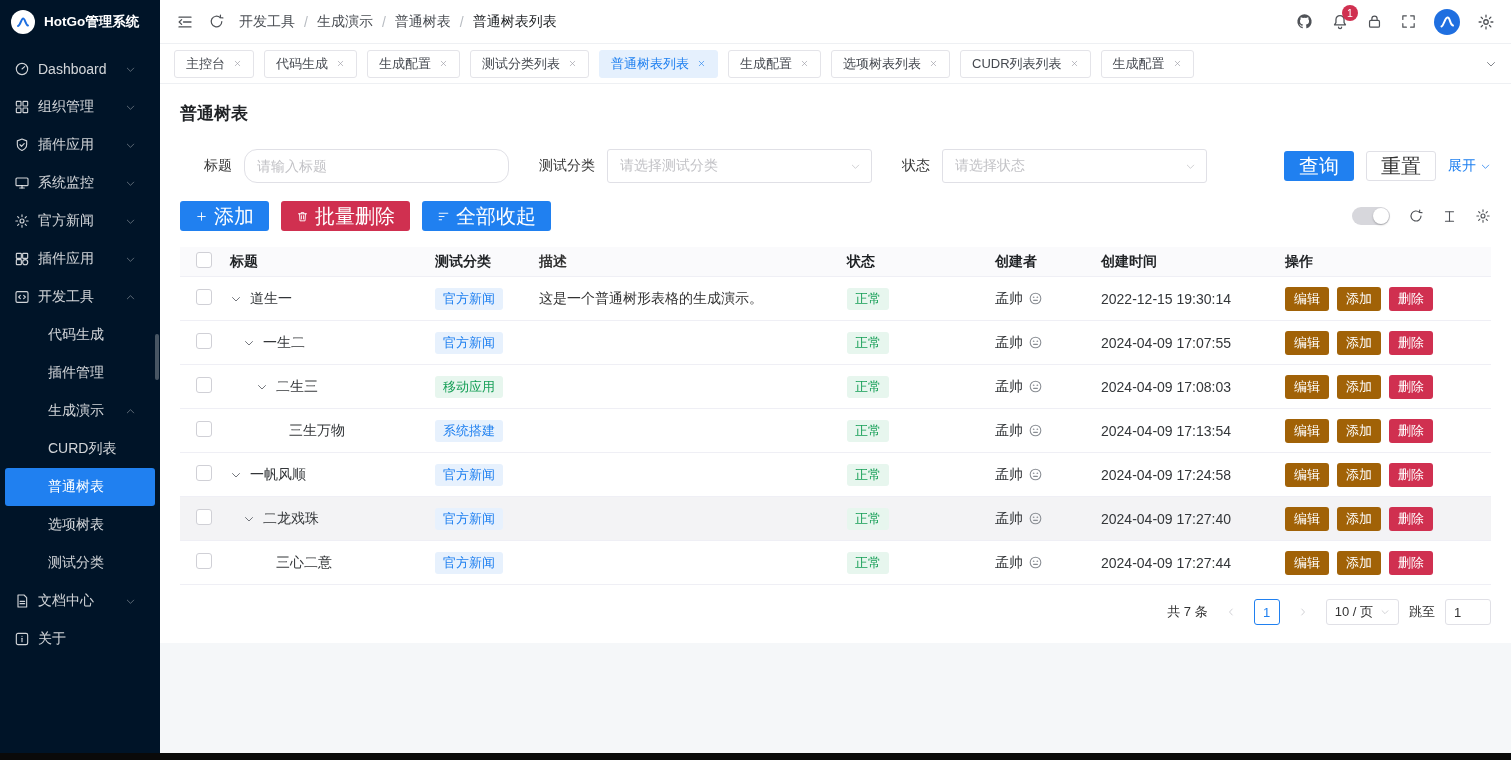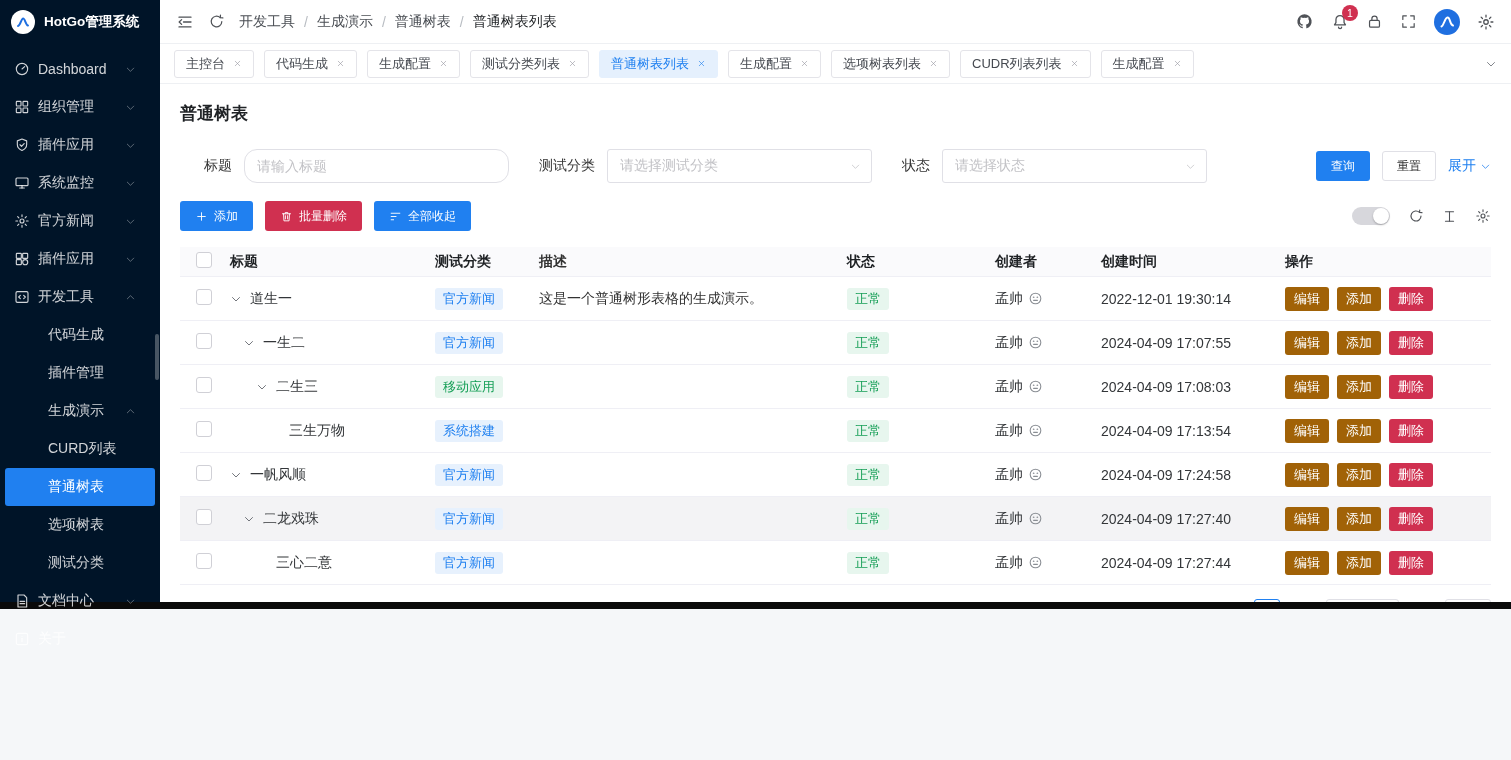--- a/index.html
+++ b/index.html
@@ -1,19 +1,19 @@
 <!DOCTYPE html>
 <html><head>
 <meta charset="utf-8">
 <style>
   *{box-sizing:border-box;margin:0;padding:0}
   html,body{width:1511px;height:760px;overflow:hidden}
   body{font-family:"Liberation Sans","DejaVu Sans",sans-serif;font-size:14px;color:#333639;background:#f5f7f9}
   svg{fill:none;stroke:currentColor;stroke-width:1.7;stroke-linecap:round;stroke-linejoin:round;display:block}
-  .app{display:flex;height:602px}
+  .app{display:flex;height:753px}
   
   .sidebar{flex:0 0 160px;width:160px;background:#001428;color:rgba(255,255,255,.82);position:relative}
   .logo{height:44px;display:flex;align-items:center;gap:8px;padding:0 10px;cursor:pointer}
   .logo-text{color:#fff;font-weight:700;font-size:13.5px;white-space:nowrap}
   .menu{padding-top:6px}
   .mi{height:38px;display:flex;align-items:center;gap:8px;padding:0 24px 0 14px;cursor:pointer;white-space:nowrap}
   .mi-ic{width:16px;height:16px;display:flex;flex:0 0 16px}
   .mi-lb{flex:1;overflow:hidden}
   .mi-ch{color:rgba(255,255,255,.45);display:flex}
   .mi.sub{padding-left:48px}
@@ -45,21 +45,21 @@
   .filter-row{display:flex;align-items:center;margin-top:24px}
   .fgroup{display:flex;align-items:center}
   .fgroup label{margin:0 12px 0 30px;color:#333;white-space:nowrap}
   .fgroup:first-child label{margin-left:24px}
   .text-input{width:265px;height:34px;border:1px solid #e0e0e6;border-radius:13px;padding:0 12px;font-size:14px;color:#0f172a;outline:none;background:#fff}
   .text-input::placeholder{color:#c2c2c6}
   .select{width:265px;height:34px;border:1px solid #e0e0e6;border-radius:3px;display:flex;align-items:center;justify-content:space-between;padding:0 10px 0 12px;background:#fff;cursor:pointer}
   .select .ph{color:#c2c2c6}
   .select .chev{color:#c2c2c6;display:flex}
   .filter-btns{margin-left:auto;display:flex;align-items:center;gap:12px}
-  .btn{height:30px;padding:0 14px;border-radius:3px;display:inline-flex;align-items:center;gap:6px;font-size:12px;cursor:pointer;border:1px solid transparent;background:#fff;white-space:nowrap}
+  .btn{height:30px;padding:0 14px;border-radius:3px;display:inline-flex;align-items:center;gap:6px;font-size:20px;cursor:pointer;border:1px solid transparent;background:#fff;white-space:nowrap}
   .btn-primary{background:#2080f0;color:#fff}
   .btn-default{border-color:#e0e0e6;color:#333}
   .btn-danger{background:#d03050;color:#fff}
   .btn-text{color:#2080f0;padding:0;display:inline-flex;align-items:center;gap:4px;cursor:pointer}
   .action-row{display:flex;align-items:center;gap:12px;margin-top:18px}
   .table-tools{margin-left:auto;display:flex;align-items:center;gap:18px;color:#4f5257}
   .switch{width:38px;height:18px;border-radius:9px;background:#d7d7dc;position:relative;cursor:pointer}
   .switch .knob{position:absolute;right:1px;top:1px;width:16px;height:16px;border-radius:50%;background:#fff;box-shadow:0 1px 2px rgba(0,0,0,.25)}
   
   .table{margin-top:16px}
@@ -563,21 +563,21 @@
                 <span>孟帅</span>
                 <span class="face">
                   <svg width="15" height="15" viewBox="0 0 24 24">
                     <circle cx="12" cy="12" r="8.5"></circle>
                     <circle cx="9" cy="10" r="0.5" fill="currentColor"></circle>
                     <circle cx="15" cy="10" r="0.5" fill="currentColor"></circle>
                     <line x1="9" y1="15" x2="15" y2="15"></line>
                   </svg>
                 </span>
               </div>
-            <div class="td c-time">2022-12-01 19:30:14</div>
+            <div class="td c-time">2022-12-15 19:30:14</div>
             <div class="td c-ops">
               <span class="mini-btn mini-blue">编辑</span>
               <span class="mini-btn mini-blue">添加</span>
               <span class="mini-btn mini-red">删除</span>
             </div>
           </div>
 
           <div class="tr">
             <div class="td c-check"><span class="checkbox"></span></div>
             <div class="td c-title">

